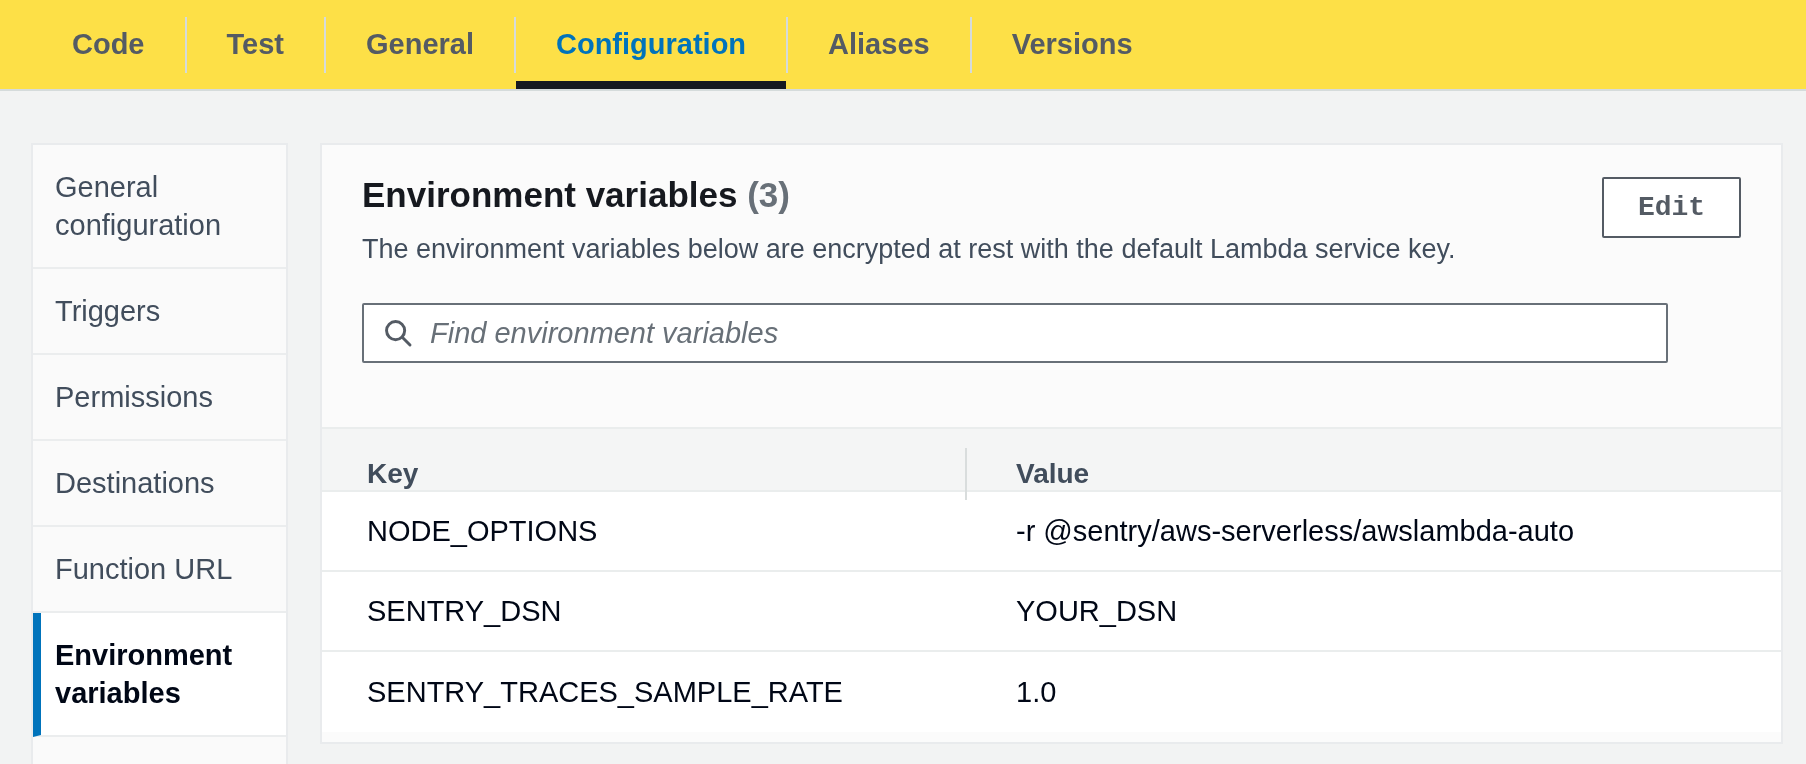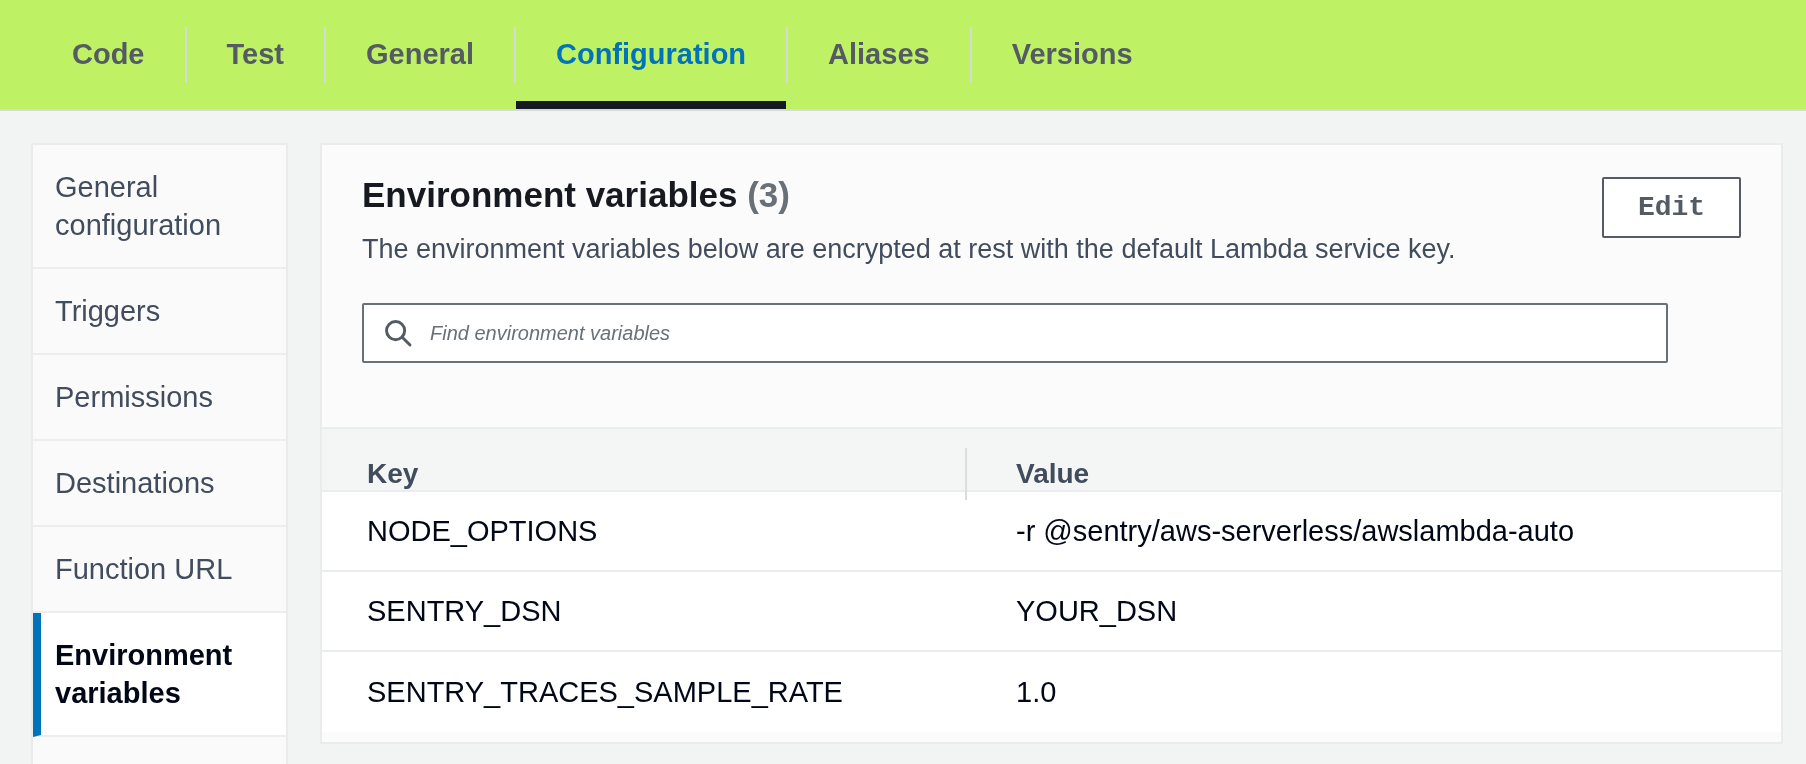--- a/index.html
+++ b/index.html
@@ -8,23 +8,23 @@
     position:relative; overflow:hidden;
     background:#f2f3f3;
     font-family:"Liberation Sans", sans-serif;
     color:#414d5c;
     -webkit-font-smoothing:antialiased;
   }
 
   
   .tabbar {
     display:flex; align-items:stretch;
-    height:111px; padding-left:32px;
+    height:91px; padding-left:32px;
     border-bottom:2px solid #d5dbdb;
-    background:#bef264;
+    background:#fde047;
     text-align:right;
   }
   .tab {
     position:relative; display:flex; align-items:center;
     padding:0 40px; cursor:pointer;
     font-size:29px; font-weight:700; color:#545b64;
     white-space:nowrap;
   }
   .tab.active { color:#0073bb; }
   .tab.active::after {
@@ -72,21 +72,21 @@
   .search-box {
     display:flex; align-items:center;
     width:1306px; height:60px;
     background:#ffffff; border:2px solid #687078; border-radius:2px;
     padding:0 18px;
   }
   .search-box svg { flex:none; margin-right:16px; }
   .search-input {
     flex:1; border:none; outline:none; background:transparent;
     font-family:"Liberation Sans", sans-serif;
-    font-size:20px; font-style:italic; color:#8b5cf6;
+    font-size:29px; font-style:italic; color:#8b5cf6;
   }
   .search-input::placeholder { color:#687078; font-style:italic; opacity:1; }
 
   
   .ev-table { margin-top:64px; }
   .t-row { display:flex; align-items:center; }
   .t-head {
     height:65px; background:#f4f5f5;
     border-top:2px solid #eaeded; border-bottom:2px solid #eaeded;
     font-weight:700; color:#414d5c; font-size:28px;align-items:flex-end;

